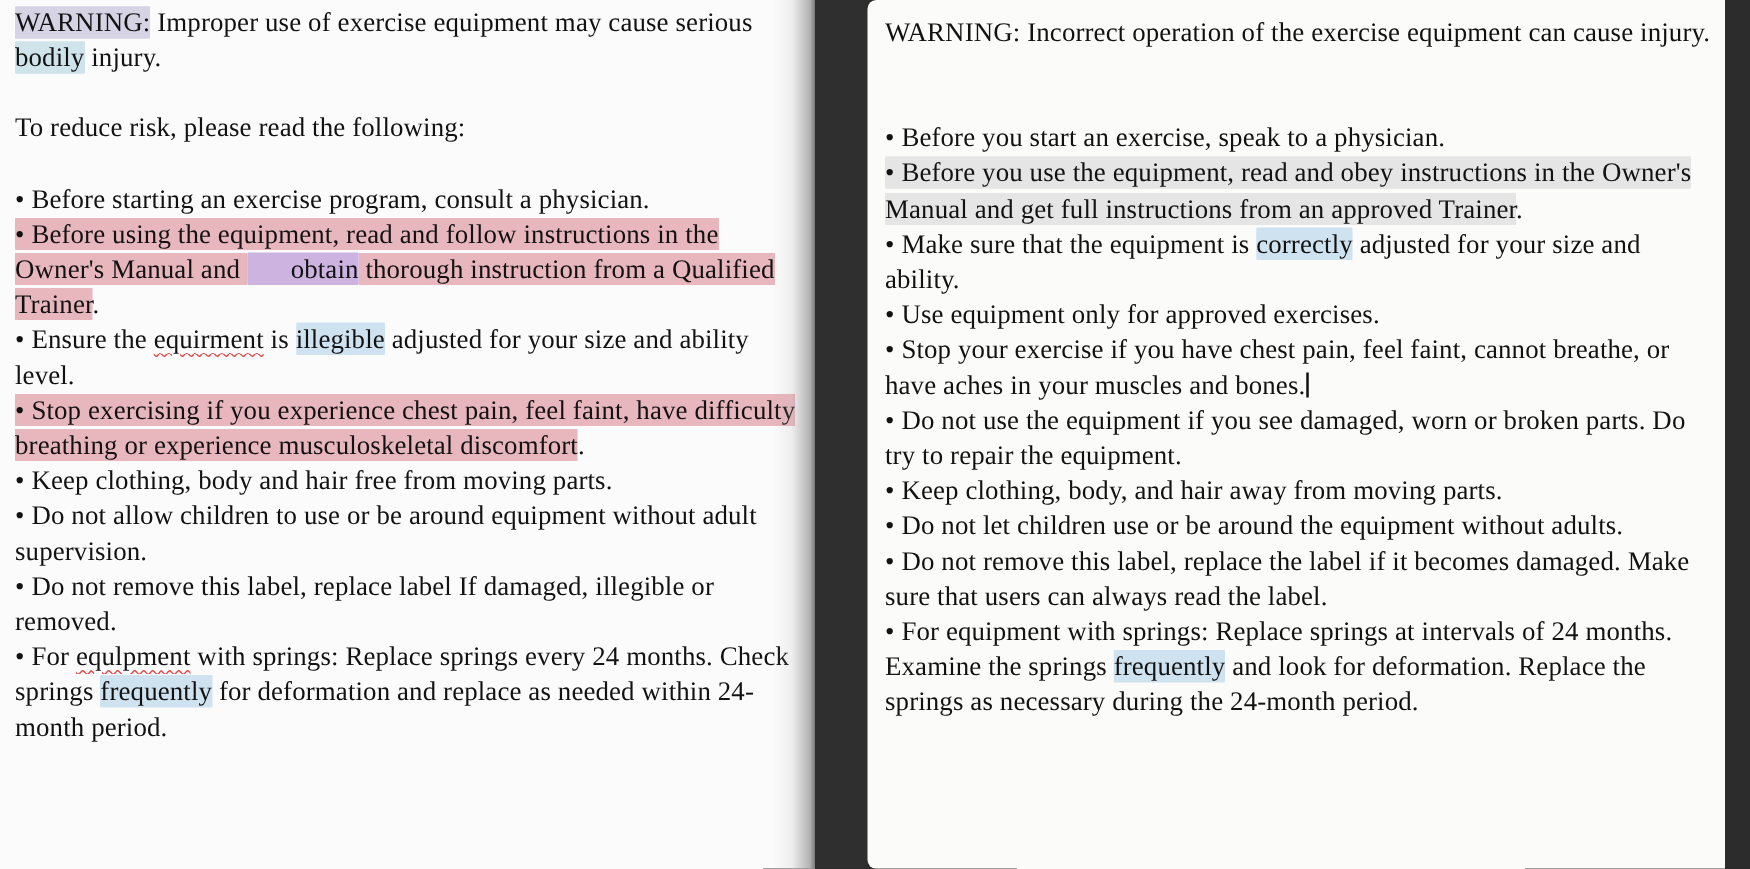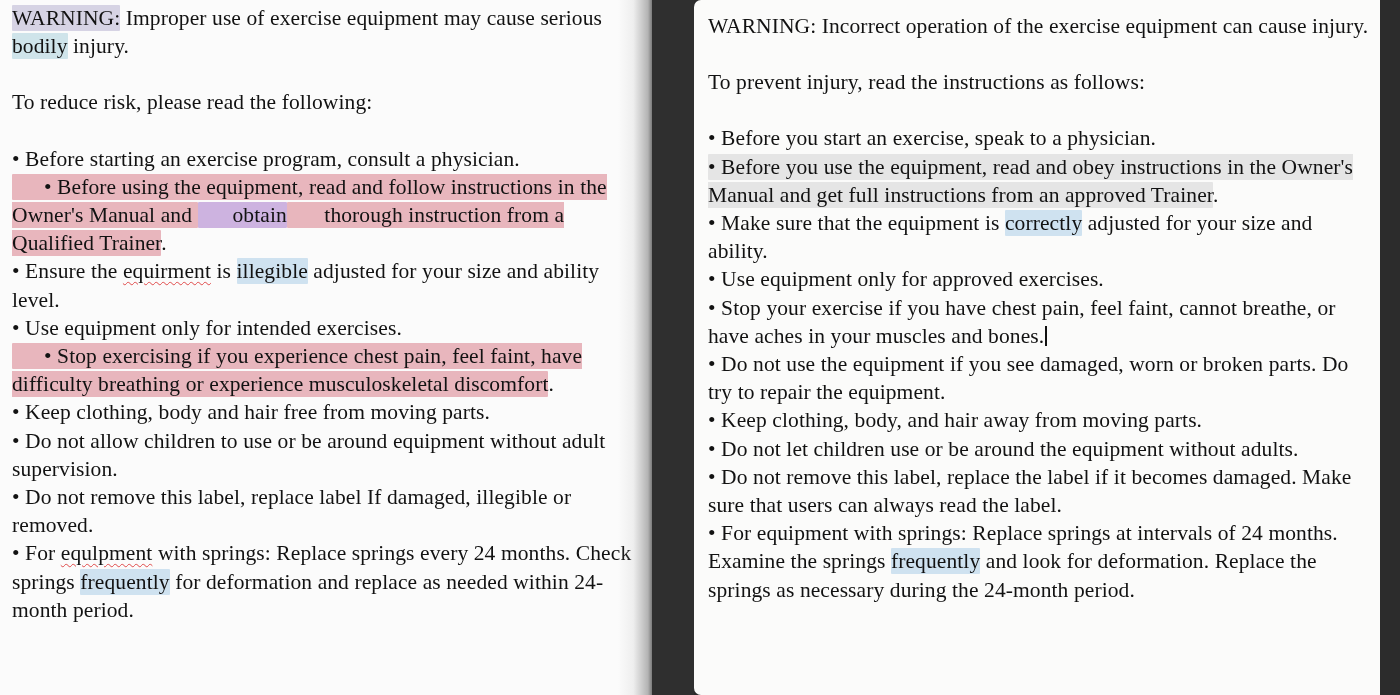--- a/index.html
+++ b/index.html
@@ -96,21 +96,21 @@
   .doc p {
     font-size: 21.5px;
     line-height: 28.2px;
     color: #121212;
     letter-spacing: 0.1px;
   }
   .doc .gap { height: 28px; }
 
   
   .hl { border-radius: 1px; padding: 1px 0; }
-  .hl-pink     { background: #e8b6bd; padding-left: 32px; }
+  .hl-pink     { background: #e8b6bd; }
   .hl-purple   { background: #cdb3e0; padding-left: 35px; }
   .hl-blue     { background: #cfe2f0; }
   .hl-cyan     { background: #cfe4ea; }
   .hl-lavender { background: #d6d3e4; }
   .hl-yellow   { background: #e5e5e5; }
 
   
   .misspell {
     text-decoration: underline wavy #e04a4a;
     text-decoration-thickness: 1px;
@@ -144,21 +144,20 @@
       <p>To reduce risk, please read the following:</p>
 
       <div class="gap"></div>
 
       <p>• Before starting an exercise program, consult a physician.</p>
 
       <p><span class="hl hl-pink">• Before using the equipment, read and follow instructions in the Owner's Manual and </span><span class="hl hl-purple">obtain</span><span class="hl hl-pink"> thorough instruction from a Qualified Trainer</span><span>.</span></p>
 
       <p><span>• Ensure the </span><span class="misspell">equirment</span><span> is </span><span class="hl hl-blue">illegible</span><span> adjusted for your size and ability level.</span></p>
 
-      <p>• Use equipment only for intended exercises.</p>
 
       <p><span class="hl hl-pink">• Stop exercising if you experience chest pain, feel faint, have difficulty breathing or experience musculoskeletal discomfort</span><span>.</span></p>
 
       <p>• Keep clothing, body and hair free from moving parts.</p>
       <p>• Do not allow children to use or be around equipment without adult supervision.</p>
       <p>• Do not remove this label, replace label If damaged, illegible or removed.</p>
 
       <p><span>• For </span><span class="misspell">equlpment</span><span> with springs: Replace springs every 24 months. Check springs </span><span class="hl hl-blue">frequently</span><span> for deformation and replace as needed within 24-month period.</span></p>
 
     </div>
@@ -166,21 +165,20 @@
 
   <div class="gutter"></div>
 
   <div class="pane-right">
     <div class="right-inner doc">
 
       <p>WARNING: Incorrect operation of the exercise equipment can cause injury.</p>
 
       <div class="gap"></div>
 
-      <p>To prevent injury, read the instructions as follows:</p>
 
       <div class="gap"></div>
 
       <p>• Before you start an exercise, speak to a physician.</p>
 
       <p><span class="hl hl-yellow">• Before you use the equipment, read and obey instructions in the Owner's Manual and get full instructions from an approved Trainer</span><span>.</span></p>
 
       <p><span>• Make sure that the equipment is </span><span class="hl hl-blue">correctly</span><span> adjusted for your size and ability.</span></p>
 
       <p>• Use equipment only for approved exercises.</p>

